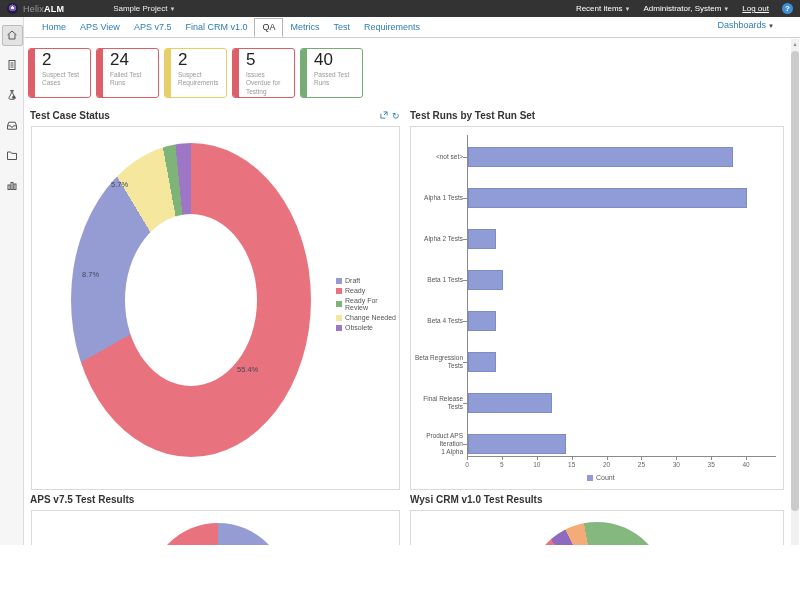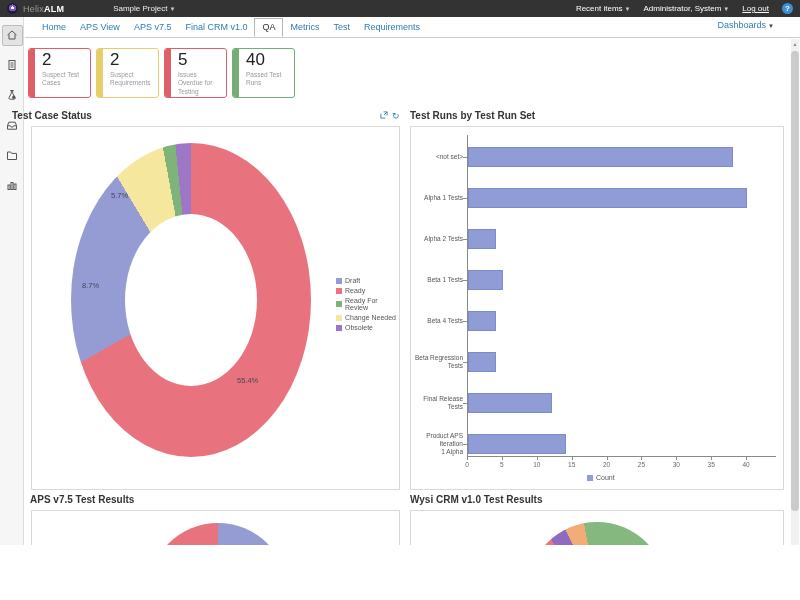--- a/index.html
+++ b/index.html
@@ -54,21 +54,21 @@
   .panel-actions .act { color:#2e7cb5; font-size:9px; line-height:9px; cursor:pointer; }
   .panel-box { position:absolute; border:1px solid #d9d9d9; background:#fff; box-sizing:border-box; }
   #tcs-box  { left:31px;  top:126px; width:369px; height:364px; }
   #trs-box  { left:410px; top:126px; width:374px; height:364px; }
   #aps-box  { left:31px;  top:510px; width:369px; height:35px; border-bottom:none; overflow:hidden; }
   #wysi-box { left:410px; top:510px; width:374px; height:35px; border-bottom:none; overflow:hidden; }
 
   
   #donut { position:absolute; left:39px; top:16px; width:240px; height:314px; border-radius:50%; }
   #donut-hole { position:absolute; left:93px; top:87px; width:132px; height:172px; border-radius:50%; background:#fff; }
-  .donut-label { position:absolute; font-size:7.5px; color:#44475a;margin-top:11px; }
+  .donut-label { position:absolute; font-size:7.5px; color:#44475a; }
   .pie-legend { position:absolute; left:304px; top:150px; font-size:7px; color:#555; }
   .pie-legend .row, .bar-legend { display:flex; align-items:center; gap:3px; margin-bottom:3px; }
   .swatch { width:6px; height:6px; display:inline-block; flex:0 0 auto; }
 
   
   #barchart { position:absolute; inset:0; }
   .axis-y { position:absolute; left:56px; top:8px; width:1px; height:322px; background:#8a8a8a; }
   .axis-x { position:absolute; left:56px; top:329px; width:309px; height:1px; background:#8a8a8a; }
   .bar { position:absolute; background:#8f9cd5; border:1px solid #7d8cc9; box-sizing:border-box; }
   .cat-label { position:absolute; left:0; width:52px; font-size:6.5px; color:#555; text-align:right;
@@ -168,38 +168,43 @@
     <div class="tab">Requirements</div>
     <div class="dashboards"><span>Dashboards</span><span class="caret">▼</span></div>
   </div>
 
   <div class="cards">
     <div class="card" style="border-color: rgb(221, 95, 104);">
       <div class="card-stripe" style="background: rgb(221, 95, 104);"></div>
       <div class="card-value">2</div>
       <div class="card-label">Suspect Test Cases</div>
     </div>
+    <div class="card" style="border-color: rgb(221, 95, 104);">
+      <div class="card-stripe" style="background: rgb(221, 95, 104);"></div>
+      <div class="card-value">24</div>
+      <div class="card-label">Failed Test Runs</div>
+    </div>
     <div class="card" style="border-color: rgb(230, 207, 107);">
       <div class="card-stripe" style="background: rgb(230, 207, 107);"></div>
       <div class="card-value">2</div>
       <div class="card-label">Suspect Requirements</div>
     </div>
     <div class="card" style="border-color: rgb(221, 95, 104);">
       <div class="card-stripe" style="background: rgb(221, 95, 104);"></div>
       <div class="card-value">5</div>
       <div class="card-label">Issues Overdue for Testing</div>
     </div>
     <div class="card" style="border-color: rgb(118, 172, 118);">
       <div class="card-stripe" style="background: rgb(118, 172, 118);"></div>
       <div class="card-value">40</div>
       <div class="card-label">Passed Test Runs</div>
     </div>
   </div>
 
-  <div class="panel-title" style="left:12px; top:110px;">Test Case Status</div>
+  <div class="panel-title" style="left:30px; top:110px;">Test Case Status</div>
   <div class="panel-actions">
     <span class="act">
       <svg width="8" height="8" viewBox="0 0 9 9" style="stroke:#2e7cb5; fill:none; stroke-width:1;">
           <path d="M1 3 v5 h5 M4 1 h4 v4 M8 1 L4.5 4.5"></path>
         </svg></span>
     <span class="act">↻</span>
   </div>
   <div class="panel-title" style="left:410px; top:110px;">Test Runs by Test Run Set</div>
   <div class="panel-title" style="left:30px; top:494px;">APS v7.5 Test Results</div>
   <div class="panel-title" style="left:410px; top:494px;">Wysi CRM v1.0 Test Results</div>

